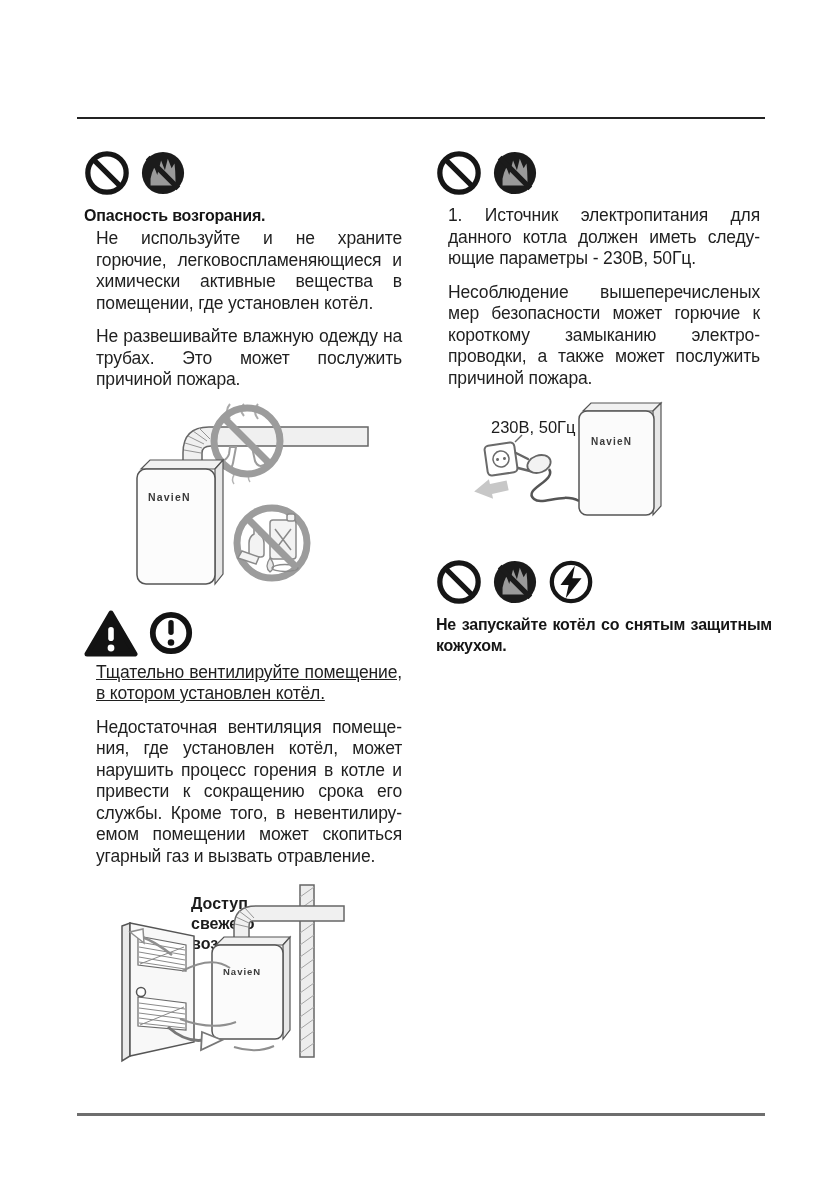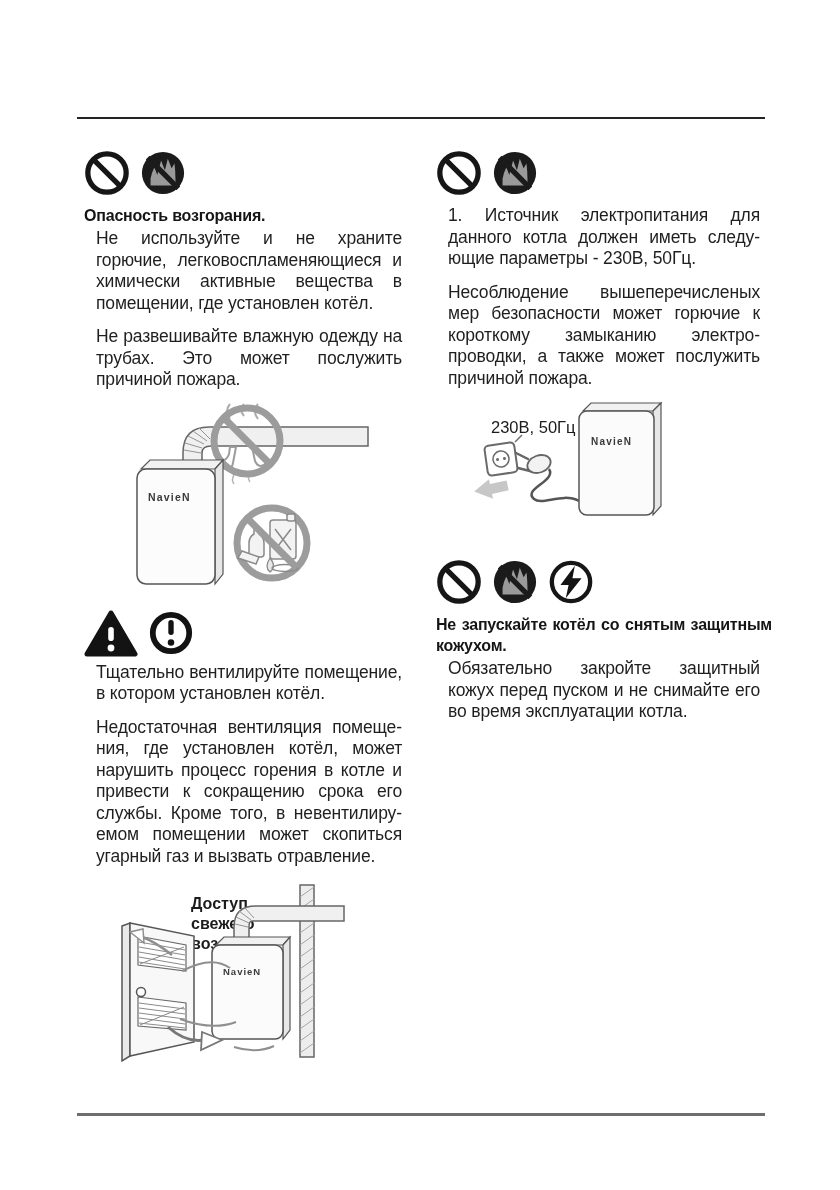--- a/index.html
+++ b/index.html
@@ -19,21 +19,21 @@
   .icon.tri{width:54px;height:48px;}
   h3.sec-heading{
     margin:0;font-size:16px;line-height:21px;font-weight:bold;
     letter-spacing:-0.2px;color:#151515;text-align:justify;text-align-last:left;
   }
   p.body{
     margin:12px;font-size:17.5px;line-height:21.5px;letter-spacing:-0.15px;
     text-align:justify;text-align-last:left;hyphens:manual;-webkit-hyphens:manual;
     color:#1f1f1f;
   }
-  .mt1{margin-top:1px!important;} .mt2{margin-top:2px!important;}
+  .mt1{margin-top:1px!important;text-decoration:underline;} .mt2{margin-top:2px!important;}
   .mt3{margin-top:3px!important;}
   .mt6{margin-top:6px!important;} .mt36{margin-top:36px!important;}
   .mb4{margin-bottom:4px!important;}
   svg.illus{display:block;}
   svg text.brand{font-family:"Liberation Sans",sans-serif;font-weight:bold;fill:#3a3a3a;}
   svg text.illus-label{font-family:"Liberation Sans",sans-serif;fill:#1c1c1c;}
 </style>
 </head>
 <body>
 
@@ -269,14 +269,13 @@
         <use href="#sym-no"></use>
       </svg>
     <svg class="icon">
         <use href="#sym-nofire"></use>
       </svg>
     <svg class="icon">
         <use href="#sym-bolt"></use>
       </svg>
   </div>
   <h3 class="sec-heading">Не запускайте котёл со снятым защитным кожухом.</h3>
-  <p class="body mt2">Обязательно закройте защитный кожух перед пуском и не снимайте его во время эксплуатации котла.</p>
 </div>
 
 </body></html>

